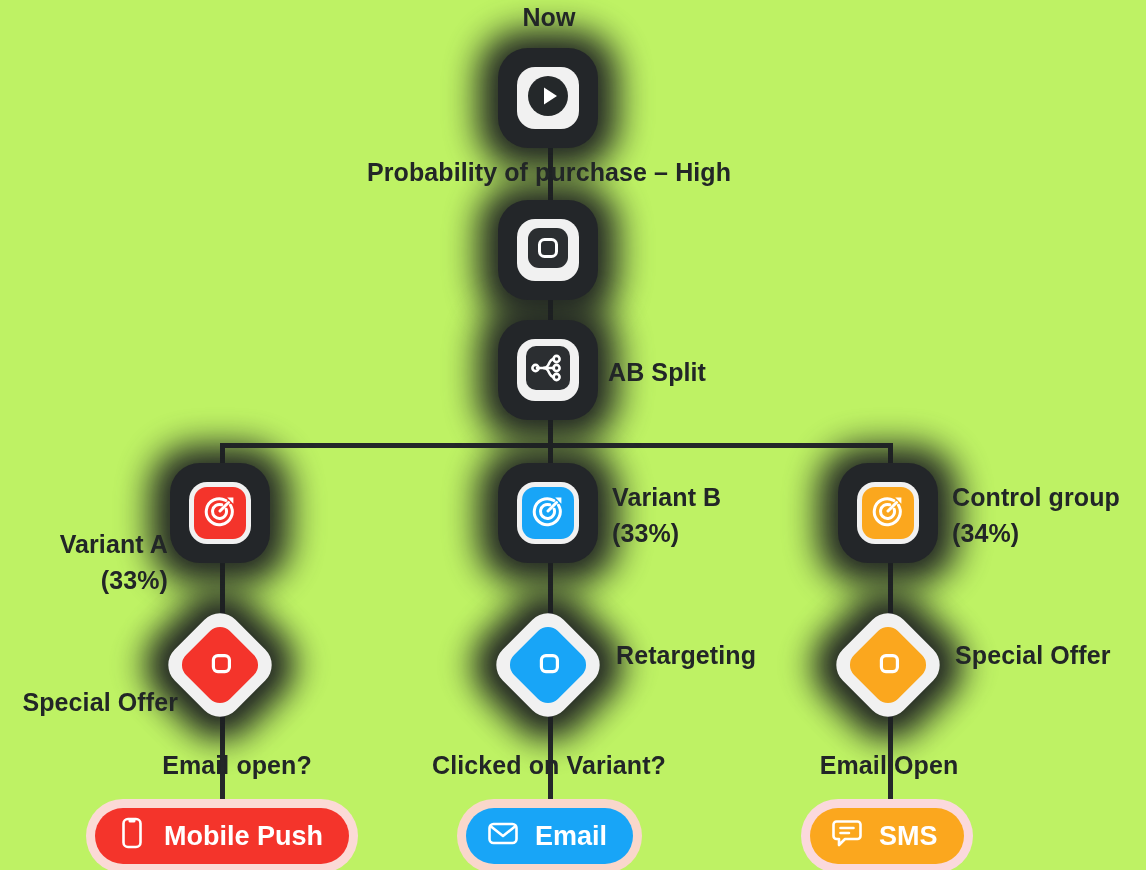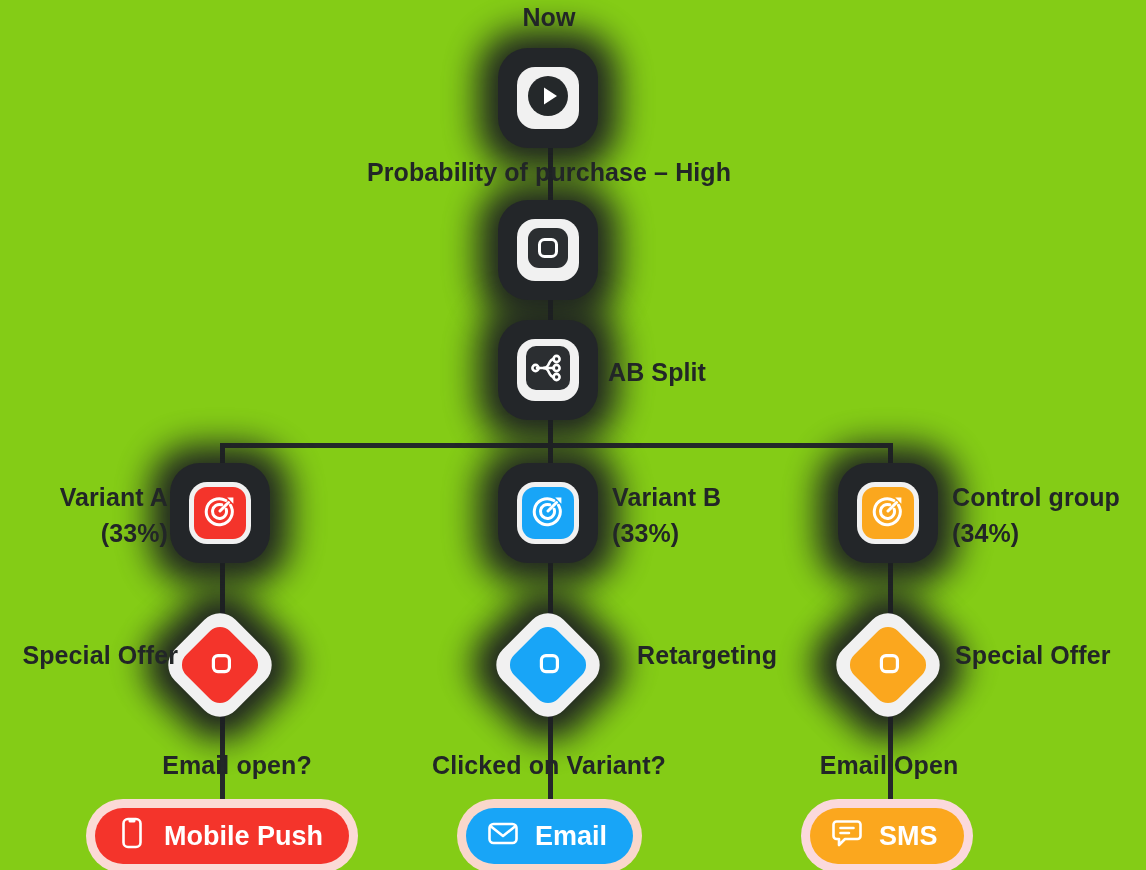--- a/index.html
+++ b/index.html
@@ -7,21 +7,21 @@
     padding: 0;
     background: #4a7050;
   }
   body {
     font-family: "Liberation Sans", sans-serif;
   }
   #canvas {
     position: relative;
     width: 1146px;
     height: 870px;
-    background: #84cc16;
+    background: #bef264;
     overflow: hidden;
   }
 
   
   .conn {
     position: absolute;
     background: #24282a;
     z-index: 1;
   }
   .conn-v { width: 5px; }
@@ -91,21 +91,21 @@
     position: absolute;
     z-index: 4;
     color: #222627;
     font-size: 25px;
     font-weight: 700;
     line-height: 1.42;
     letter-spacing: .1px;
     white-space: pre-line;
   }
   .label.c { text-align: center; transform: translateX(-50%); }
-  .label.l { text-align: right;  transform: translateX(-100%); }
+  .label.l { text-align: right;  transform: translateX(-100%); margin-top: 47px; }
   .label.r { text-align: left; }
 
   
   .pill-wrap {
     position: absolute;
     z-index: 3;
     border-radius: 999px;
     padding: 9px;
     display: inline-flex;
   }
@@ -270,21 +270,21 @@
 
   <div class="diamond-node" style="left:505px; top:622px;">
     <div class="diamond-inner" style="background:#18A5F7;">
       <span>
         <svg width="34" height="34" viewBox="0 0 34 34">
           <rect x="9" y="9" width="16" height="16" rx="4.5" fill="none" stroke="#ffffff" stroke-width="3.2" transform="rotate(45 17 17)"></rect>
         </svg>
       </span>
     </div>
   </div>
-  <div class="label r" style="left:616px; top:638px;margin-left:21px;">Retargeting</div>
+  <div class="label r" style="left:616px; top:638px;">Retargeting</div>
   <div class="label c" style="left:549px; top:748px;">Clicked on Variant?</div>
 
   <div class="diamond-node" style="left:845px; top:622px;">
     <div class="diamond-inner" style="background:#FBA71E;">
       <span>
         <svg width="34" height="34" viewBox="0 0 34 34">
           <rect x="9" y="9" width="16" height="16" rx="4.5" fill="none" stroke="#ffffff" stroke-width="3.2" transform="rotate(45 17 17)"></rect>
         </svg>
       </span>
     </div>

